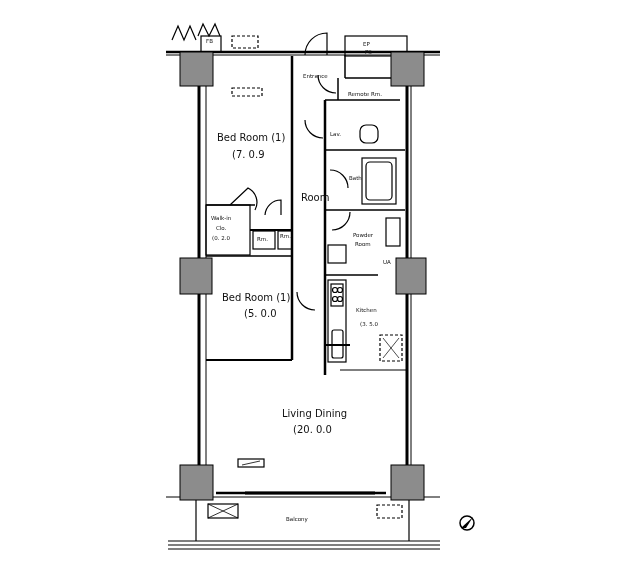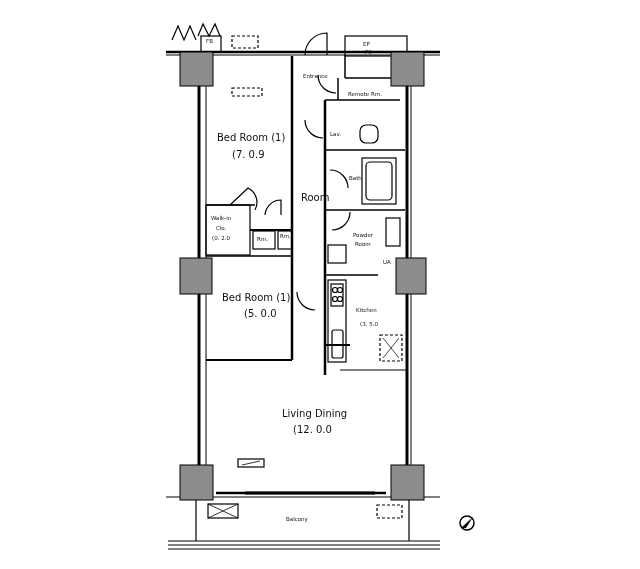--- a/index.html
+++ b/index.html
@@ -128,20 +128,20 @@
 <div class="lbl md" style="left:301px;top:193px;">Room</div>
 <div class="lbl sm" style="left:303px;top:74px;">Entrance</div>
 <div class="lbl sm" style="left:348px;top:92px;">Remote Rm.</div>
 <div class="lbl sm" style="left:330px;top:132px;">Lav.</div>
 <div class="lbl sm" style="left:349px;top:176px;">Bath</div>
 <div class="lbl sm" style="left:353px;top:233px;">Powder</div>
 <div class="lbl sm" style="left:355px;top:242px;">Room</div>
 <div class="lbl sm" style="left:356px;top:308px;">Kitchen</div>
 <div class="lbl sm" style="left:360px;top:322px;">(3. 5.0</div>
 <div class="lbl md" style="left:282px;top:409px;text-align:center;">Living Dining</div>
-<div class="lbl md" style="left:293px;top:425px;">(12. 0.0</div>
+<div class="lbl md" style="left:293px;top:425px;">(20. 0.0</div>
 <div class="lbl sm" style="left:286px;top:517px;">Balcony</div>
 <div class="lbl sm" style="left:257px;top:237px;">Rm.</div>
 <div class="lbl sm" style="left:280px;top:234px;">Rm.</div>
 <div class="lbl sm" style="left:206px;top:39px;">FB</div>
 <div class="lbl sm" style="left:363px;top:42px;">EP</div>
 <div class="lbl sm" style="left:365px;top:50px;">PS</div>
 <div class="lbl sm" style="left:383px;top:260px;">UA</div>
 
 </body></html>

